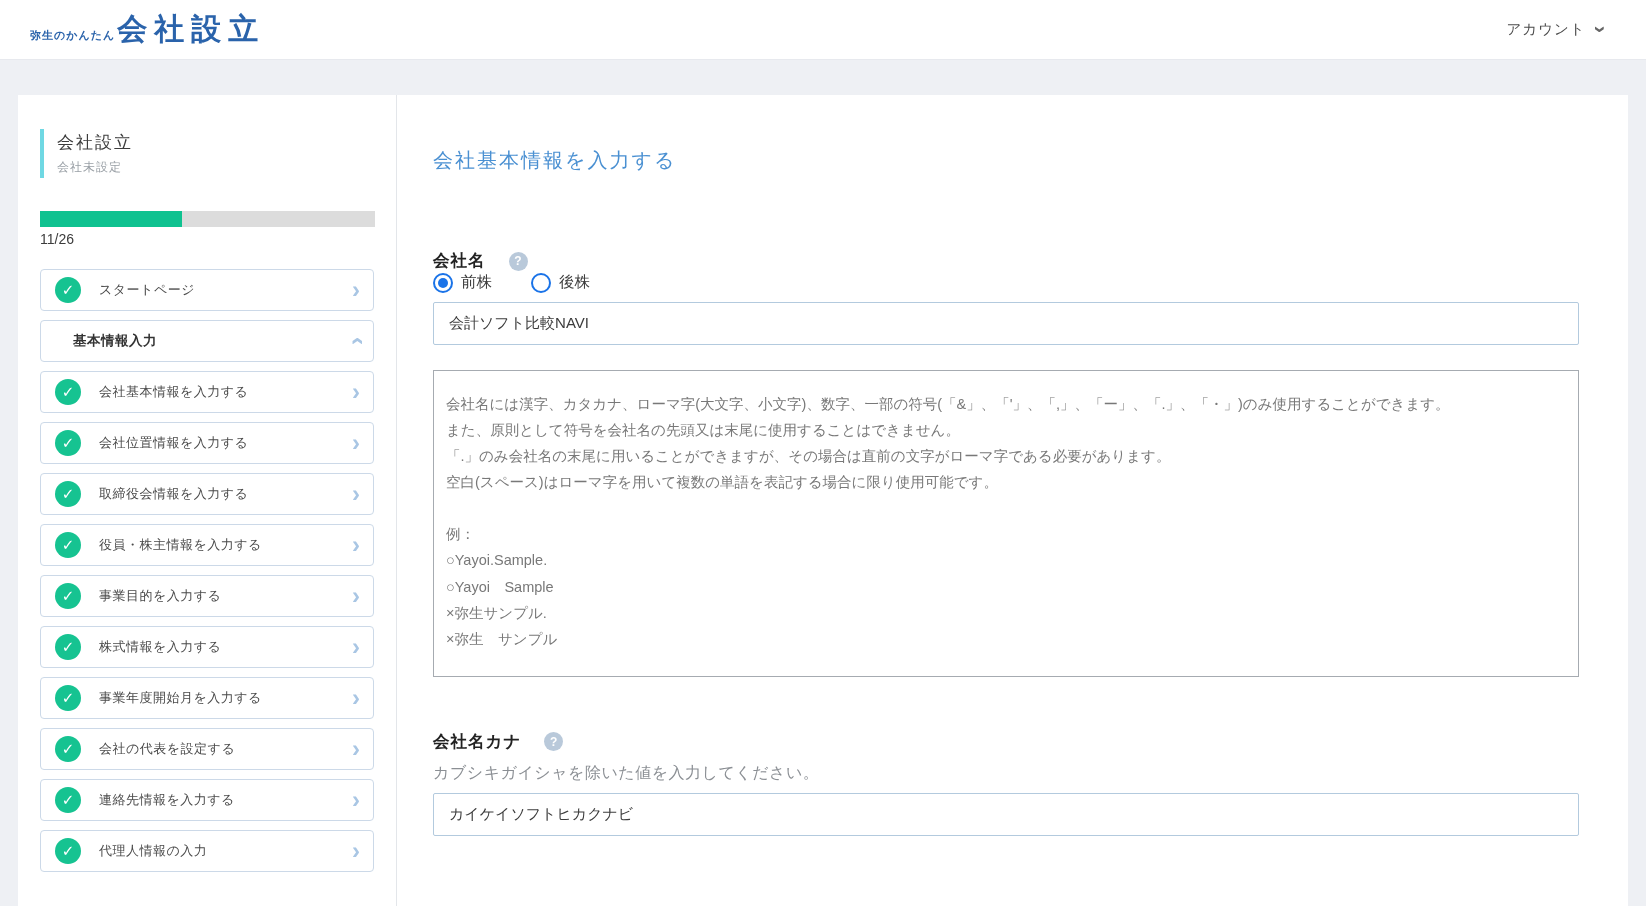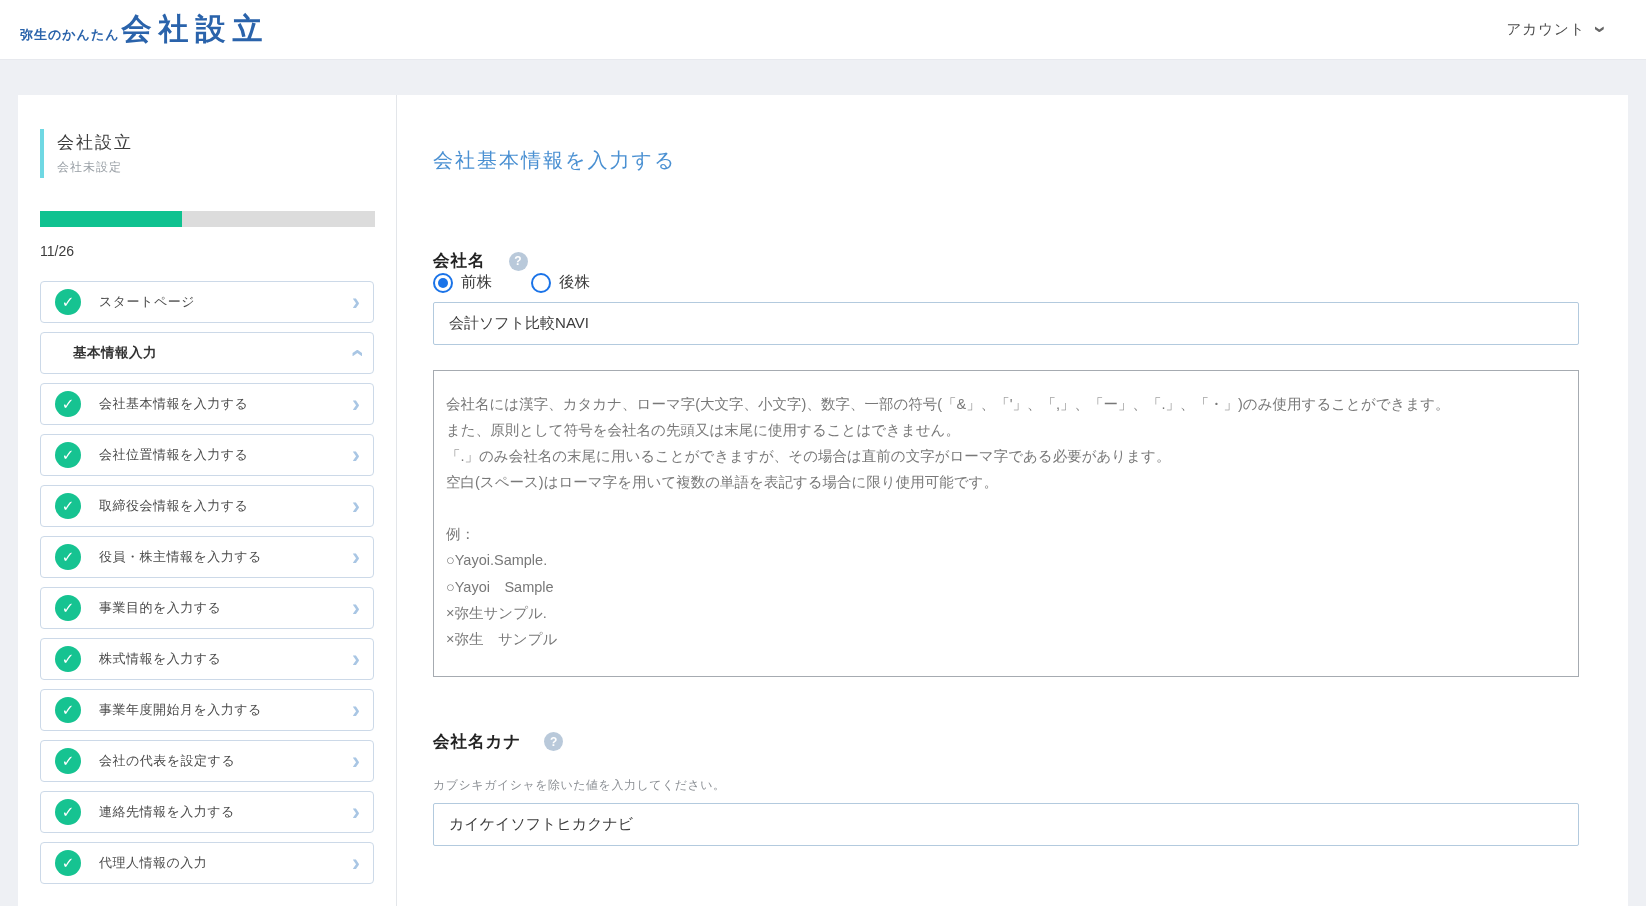--- a/index.html
+++ b/index.html
@@ -13,21 +13,21 @@
   .app-header {
     height: 60px;
     background: #ffffff;
     display: flex;
     align-items: center;
     justify-content: space-between;
     padding: 0 42px 0 20px;
     border-bottom: 1px solid #e7e9ee;
   }
   .logo { display: flex; align-items: baseline; cursor: pointer; }
-  .logo-small { color: #2a63ab; font-size: 13px; font-weight: bold; letter-spacing: 1px; }
+  .logo-small { color: #2a63ab; font-size: 11px; font-weight: bold; letter-spacing: 1px; margin-left: 10px; }
   .logo-large { color: #2a63ab; font-size: 30px; font-weight: bold; letter-spacing: 7px; margin-left: 2px; }
   .account {
     display: flex; align-items: center; gap: 10px;
     color: #4b4b4b; font-size: 14.5px; cursor: pointer; letter-spacing: 1px;
   }
   .chev { display: inline-block; color: #666; font-size: 22px; line-height: 1; font-weight: bold; }
   .chev-down { transform: rotate(90deg); }
   .chev-right { color: #a9c6e4; }
   .chev-up { transform: rotate(-90deg); color: #a9c6e4; }
 
@@ -44,21 +44,21 @@
     flex: none;
     border-right: 1px solid #e3e6ea;
     padding: 34px 22px 20px 22px;
   }
   .side-head { border-left: 4px solid #6fd8e3; padding: 2px 0 2px 13px; }
   .side-head-title { font-size: 17px; color: #3c3c3c; letter-spacing: 2px; }
   .side-head-sub { font-size: 12px; color: #9aa0a6; margin-top: 5px; letter-spacing: 1px; }
   .progress-wrap { margin-top: 33px; }
   .progress-track { height: 16px; background: #dcdcdc; width: 335px; }
   .progress-fill { height: 100%; background: #0fc290; }
-  .progress-label { font-size: 14px; color: #3c3c3c; margin-top: 16px; }
+  .progress-label { font-size: 14px; color: #3c3c3c; margin-top: 4px; }
   .side-list { margin-top: 22px; }
   .side-item {
     border: 1px solid #ccd9e8;
     border-radius: 4px;
     height: 42px;
     display: flex;
     align-items: center;
     padding: 0 13px 0 14px;
     margin-bottom: 9px;
     background: #fff;
@@ -120,21 +120,21 @@
     width: 1146px;
     border: 1px solid #a6abb1;
     padding: 20px 24px 24px 12px;
     color: #787878;
     font-size: 14.5px;
     line-height: 1.8;
   }
   .rules-text { white-space: pre-line; }
   .examples-text { white-space: pre-line; margin-top: 26px; }
   .kana-block { margin-top: 54px; }
-  .kana-hint { font-size: 12px; color: #8b8f94; margin-top: 24px; }
+  .kana-hint { font-size: 16px; color: #8b8f94; margin-top: 10px; }
 </style>
 </head>
 <body>
 
 <header class="app-header">
   <div class="logo">
     <span class="logo-small">弥生のかんたん</span>
     <span class="logo-large">会社設立</span>
   </div>
   <div class="account">

